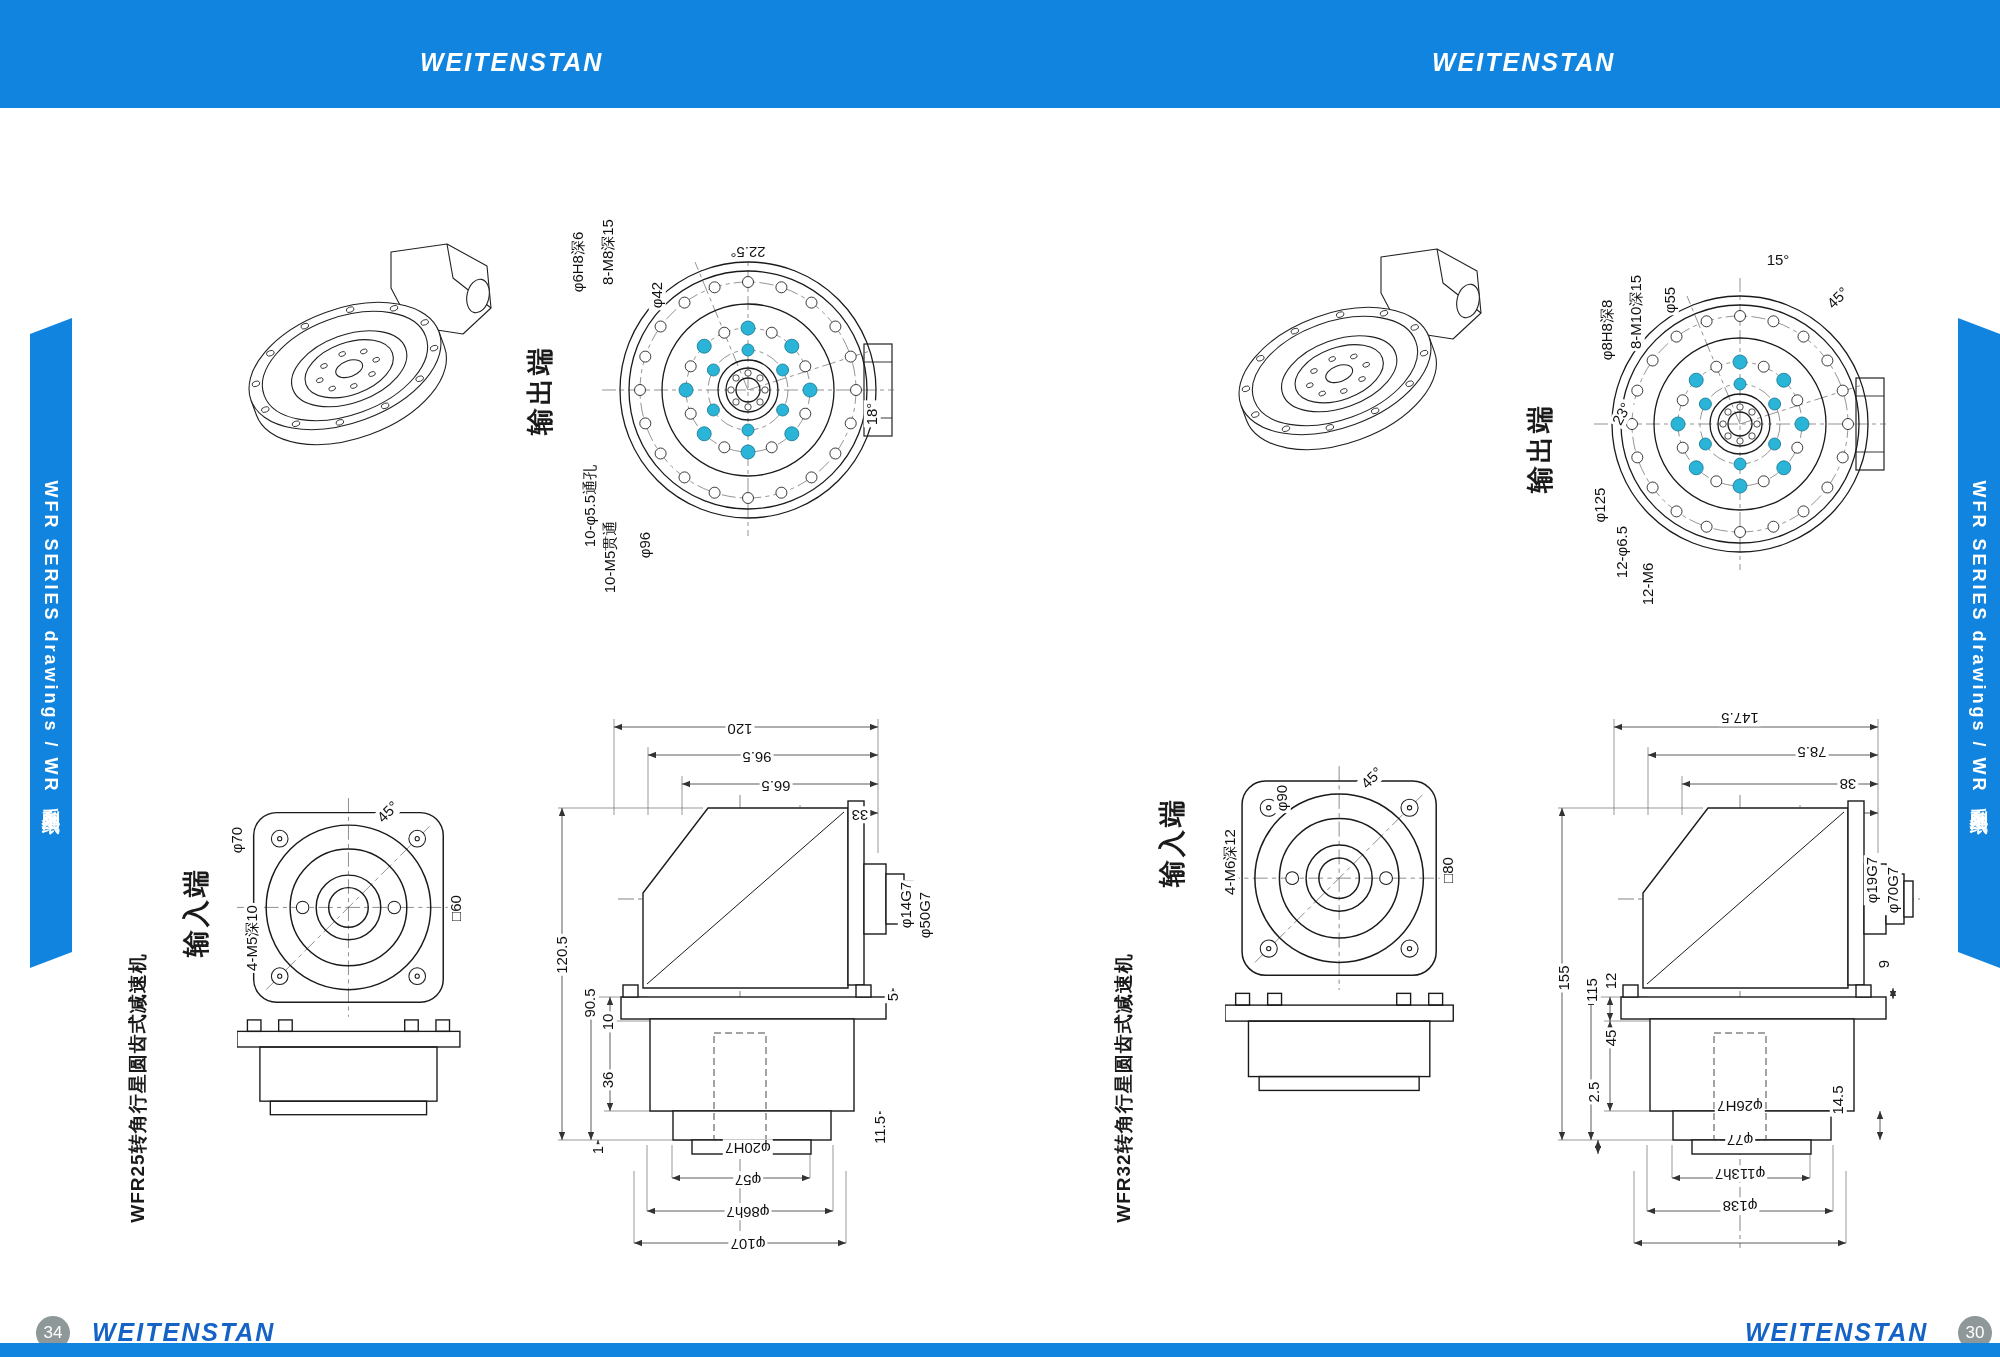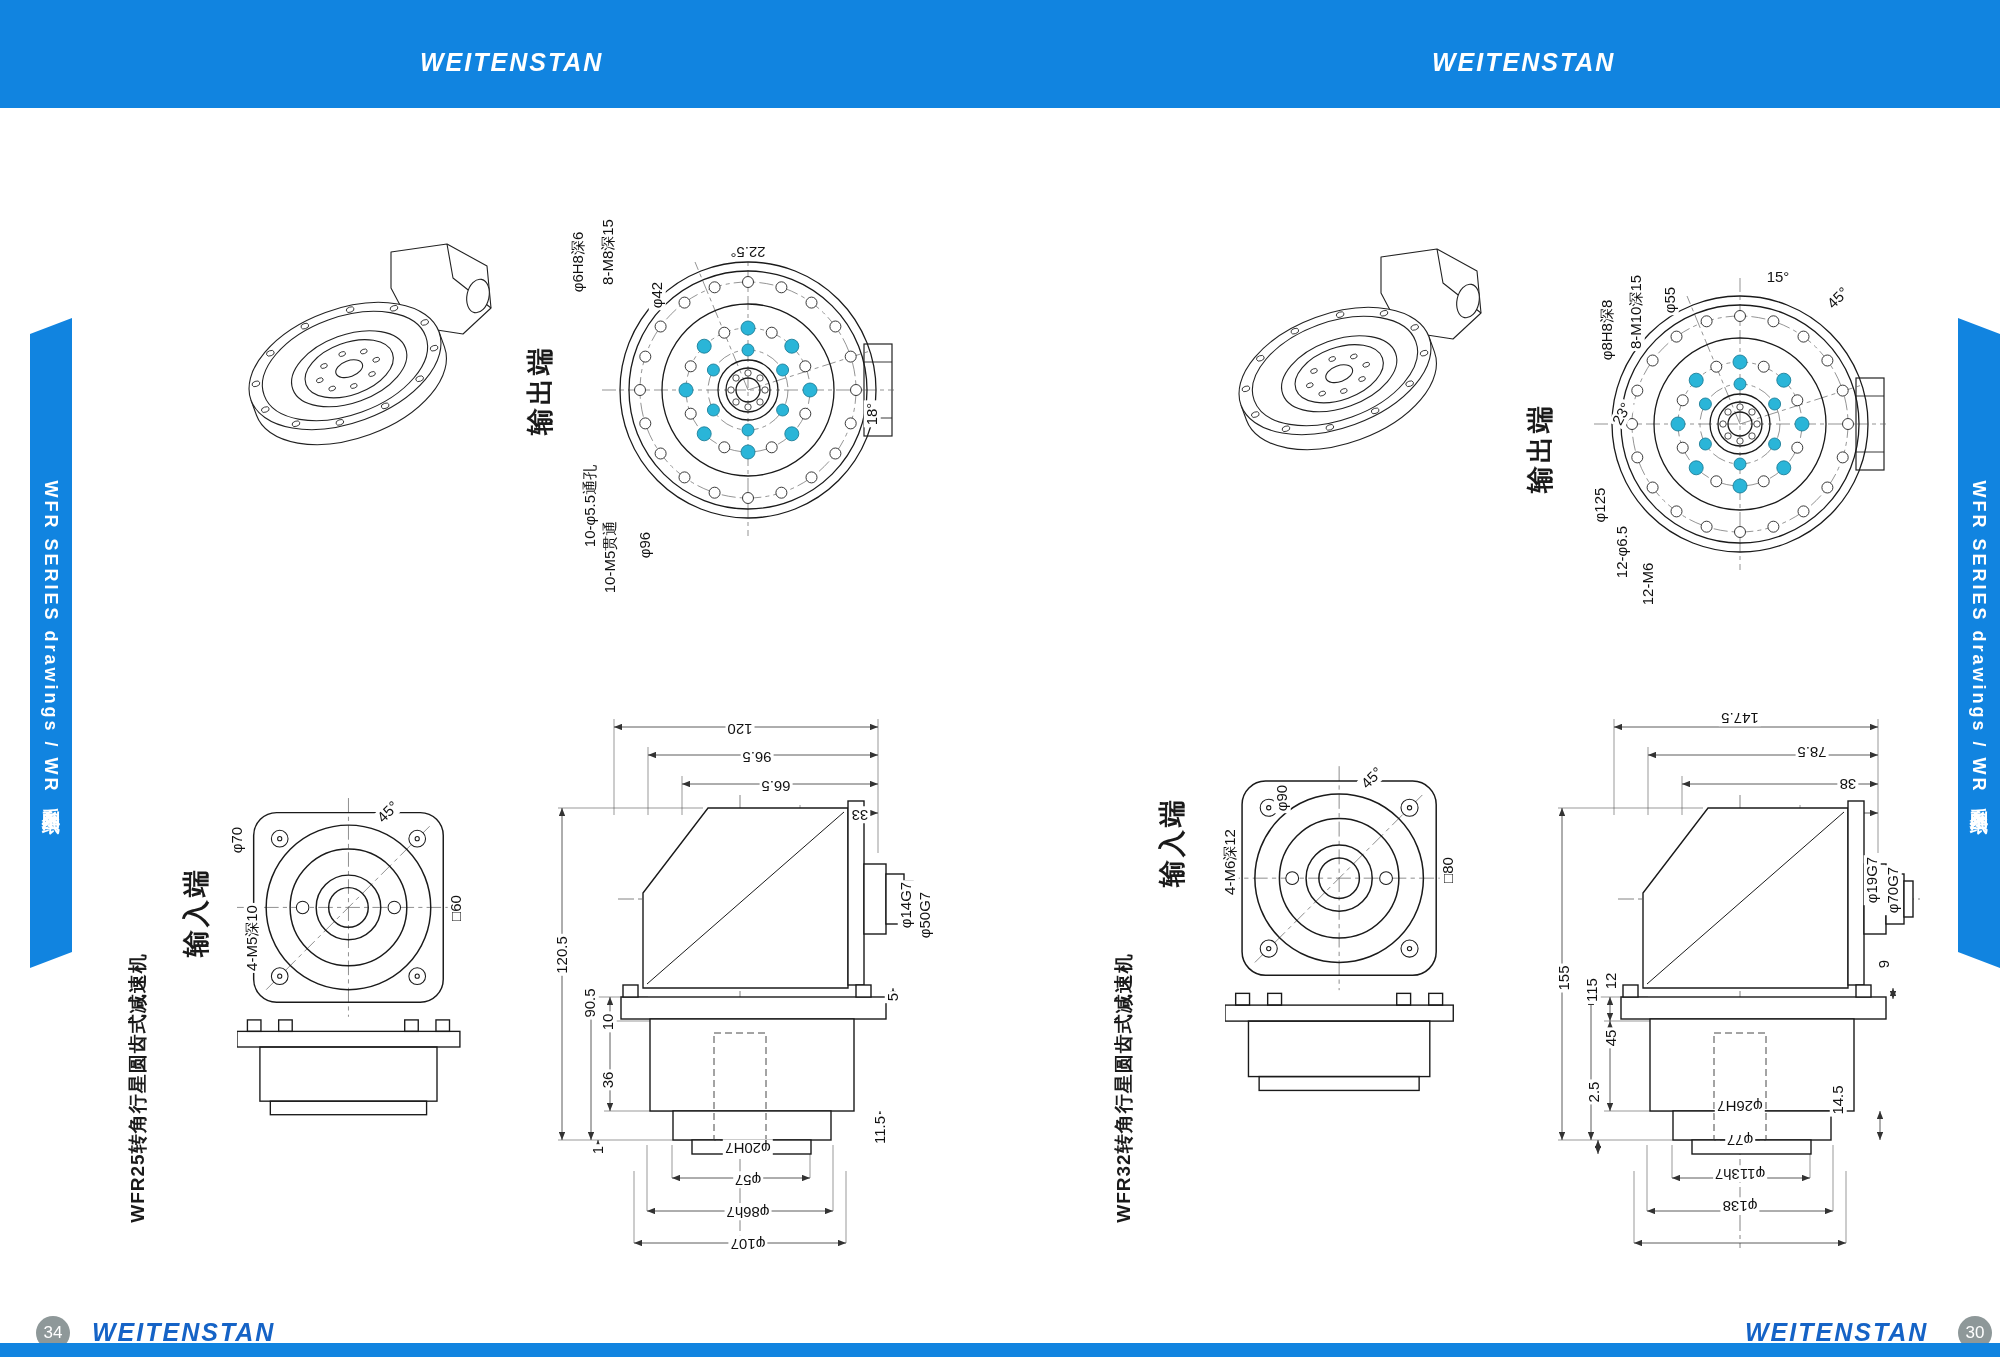--- a/index.html
+++ b/index.html
@@ -325,21 +325,21 @@
       <use href="#sym-input"></use>
     </svg>
   <svg class="drawing" style="left:548px;top:703px" width="390" height="545">
       <use href="#sym-section"></use>
     </svg>
 
   <div class="port" style="left:540px;top:448px">输出端</div>
   <div class="dim v" style="left:607px;top:330px">φ8H8深8</div>
   <div class="dim v" style="left:636px;top:312px">8-M10深15</div>
   <div class="dim v" style="left:670px;top:300px">φ55</div>
-  <div class="dim h" style="left:778px;top:277px">15°</div>
+  <div class="dim h" style="left:778px;top:260px">15°</div>
   <div class="dim d45" style="left:838px;top:298px">45°</div>
   <div class="dim d60" style="left:622px;top:414px">23°</div>
   <div class="dim v" style="left:600px;top:505px">φ125</div>
   <div class="dim v" style="left:622px;top:552px">12-φ6.5</div>
   <div class="dim v" style="left:648px;top:584px">12-M6</div>
 
   <div class="port" style="left:172px;top:842px">输入端</div>
   <div class="dim v" style="left:282px;top:798px">φ90</div>
   <div class="dim d45" style="left:372px;top:778px">45°</div>
   <div class="dim v" style="left:230px;top:862px">4-M6深12</div>

